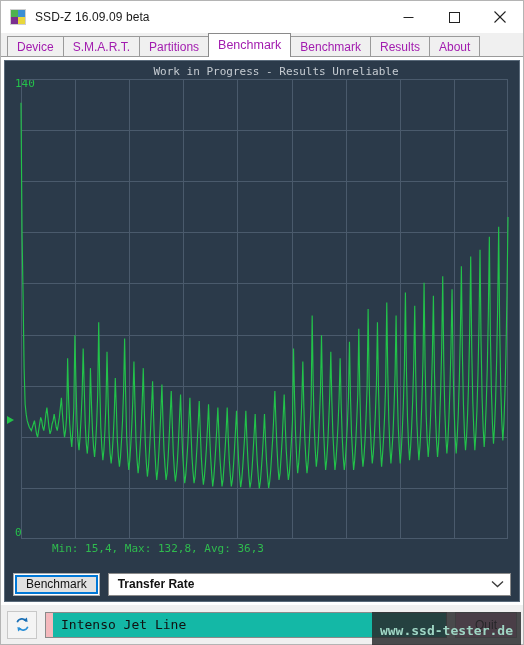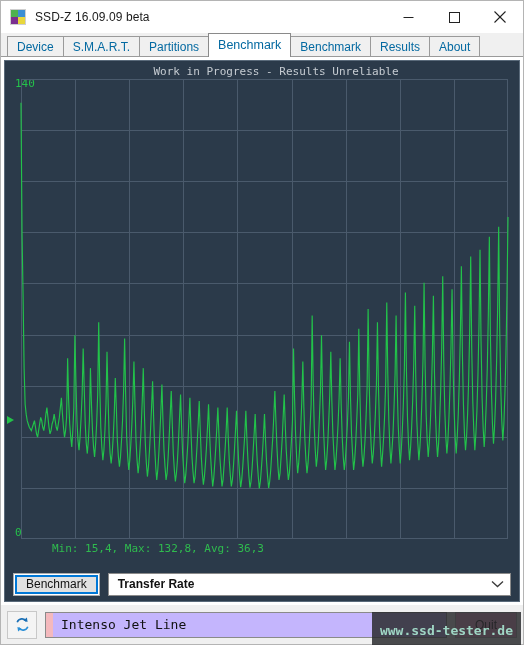--- a/index.html
+++ b/index.html
@@ -44,21 +44,21 @@
 
   
   .tabstrip{
     height:24px;min-height:24px;
     display:flex;align-items:flex-end;
     padding-left:6px;
     background:#f0f0f0;
     position:relative;
   }
   .tab{
-    font-size:12px;color:#0369a1;
+    font-size:12px;color:#a21caf;
     padding:3px 9px 4px 9px;
     border:1px solid #9a9a9a;
     border-bottom:none;
     background:#f0f0f0;
     margin-right:-1px;
     line-height:14px;
     position:relative;
     white-space:nowrap;
     box-sizing:border-box;
     height:21px;
@@ -179,21 +179,21 @@
     position:relative;
   }
   .refresh-btn{
     width:28px;height:26px;
     border:1px solid #c8c8c8;
     background:#f4f4f4;
     display:flex;align-items:center;justify-content:center;
   }
   .dev-field{
     flex:1;height:26px;
-    background:#c4b5fd;
+    background:#14b8a6;
     border:1px solid #8a8a8a;
     display:flex;align-items:center;
     box-sizing:border-box;
     overflow:hidden;
   }
   .dev-bar{width:7px;height:24px;background:#f4b9bd;flex:0 0 auto;}
   .dev-name{
     font-family:"DejaVu Sans Mono", monospace;
     font-size:13px;color:#111;
     padding-left:8px;white-space:nowrap;

